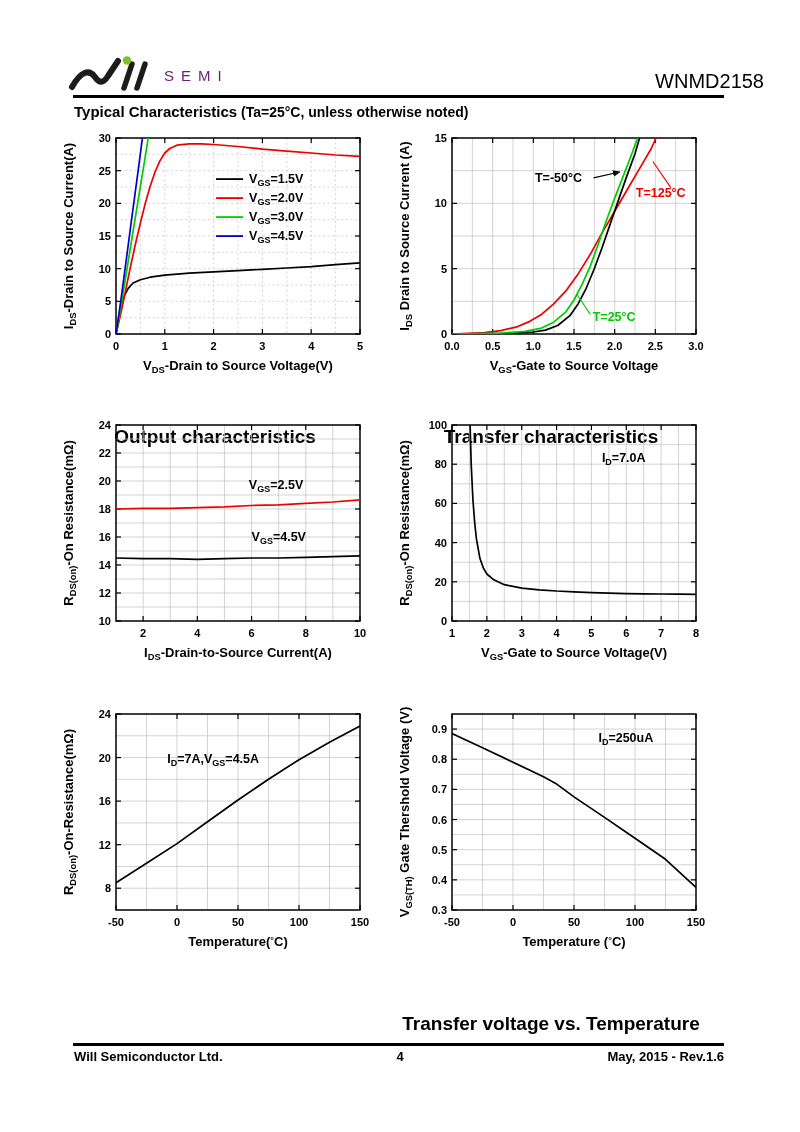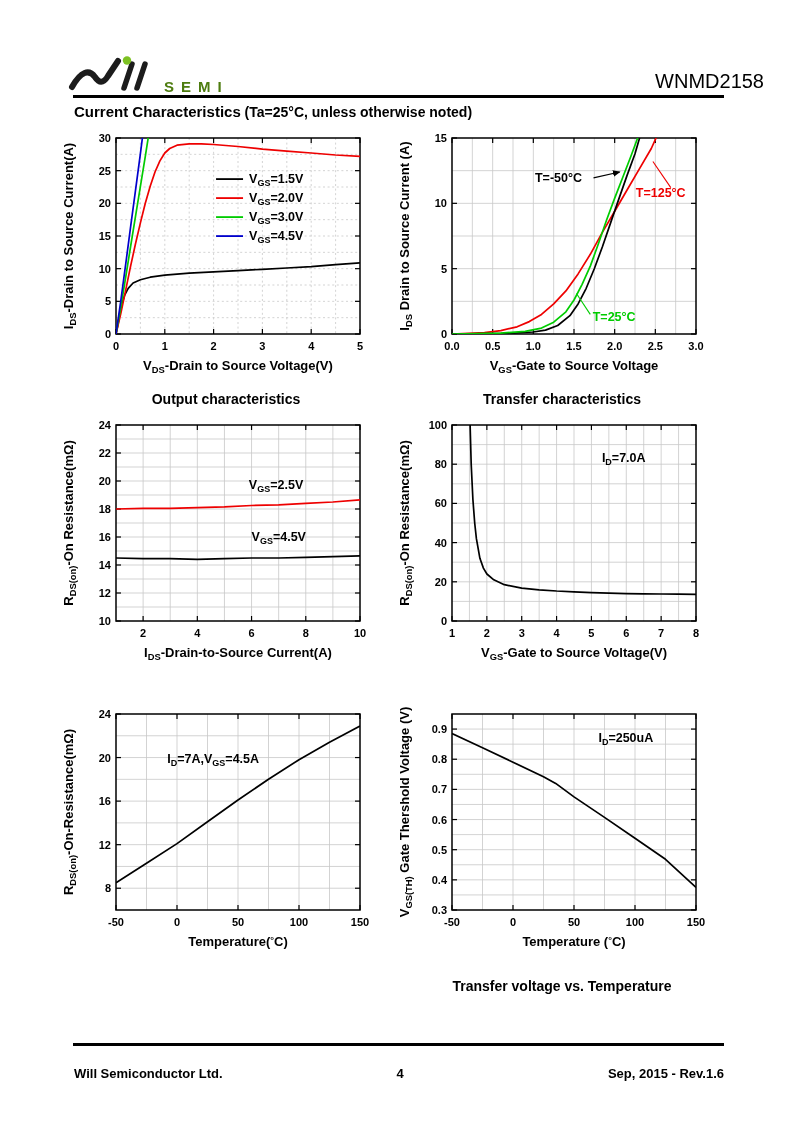--- a/index.html
+++ b/index.html
@@ -1,35 +1,35 @@
 <!DOCTYPE html>
 <html><head>
 <meta charset="utf-8">
 <style>
   html,body{margin:0;padding:0;background:#ffffff;}
   #page{position:relative;width:800px;height:1132px;background:#ffffff;
         font-family:"Liberation Sans", sans-serif;color:#000;overflow:hidden;}
   .abs{position:absolute;}
-  #brand-text{position:absolute;left:96px;top:22px;font-size:15px;font-weight:bold;
-              letter-spacing:7px;color:#4d7c0f;}
+  #brand-text{position:absolute;left:96px;top:11px;font-size:15px;font-weight:normal;
+              letter-spacing:7px;color:#701a75;}
   #part-number{position:absolute;top:70px;right:36px;font-size:20px;font-weight:normal;}
   #header-rule{position:absolute;left:73px;top:95px;width:651px;height:3px;background:#000;}
   #page-title{position:absolute;left:74px;top:103px;font-weight:bold;}
   #page-title .main{font-size:15px;}
   #page-title .note{font-size:14px;}
   .fig{position:absolute;width:310px;height:300px;}
   .fig svg{display:block;}
-  .cap{position:absolute;left:11px;width:310px;text-align:center;
-       font-size:14px;font-weight:bold;}
+  .cap{position:absolute;left:0;width:310px;text-align:center;
+       font-size:19px;font-weight:bold;margin-top:35px;}
   .row1 .cap{top:261px}.row2 .cap{top:266px}.row3 .cap{top:272px}
   #f1{left:60px;top:130px}#f2{left:396px;top:130px}
   #f3{left:60px;top:417px}#f4{left:396px;top:417px}
   #f5{left:60px;top:706px}#f6{left:396px;top:706px}
   #footer-rule{position:absolute;left:73px;top:1043px;width:651px;height:3px;background:#000;}
-  .footer-text{position:absolute;top:1049px;font-size:13px;font-weight:bold;margin-top:17px;}
+  .footer-text{position:absolute;top:1049px;font-size:13px;font-weight:bold;}
   #footer-company{left:74px;}
   #footer-page{left:0;width:800px;text-align:center;}
   #footer-daterev{right:76px;}
   svg text{font-family:"Liberation Sans", sans-serif;}
 </style>
 </head>
 <body>
 
 <div id="page">
 
@@ -39,21 +39,21 @@
       <line x1="56" y1="32" x2="64" y2="8" stroke="#1c1c1c" stroke-width="5.5" stroke-linecap="round"></line>
       <line x1="69" y1="32" x2="77" y2="8" stroke="#1c1c1c" stroke-width="5.5" stroke-linecap="round"></line>
       <circle cx="59" cy="4.5" r="4.2" fill="#7dc122"></circle>
     </svg>
     <span id="brand-text">SEMI</span>
   </div>
 
   <div id="part-number">WNMD2158</div>
   <div id="header-rule"></div>
 
-  <div id="page-title"><span class="main">Current Characteristics</span><span class="note"> (Ta=25°C, unless otherwise noted)</span></div>
+  <div id="page-title"><span class="main">Typical Characteristics</span><span class="note"> (Ta=25°C, unless otherwise noted)</span></div>
 
   <div class="fig row1" id="f1">
     <svg class="chart" width="310" height="250" viewBox="0 0 310 250">
         <defs>
           <clipPath id="cp0">
             <rect x="56" y="8" width="244" height="196"></rect>
           </clipPath>
           <marker id="ar0" markerWidth="8" markerHeight="8" refX="6" refY="3" orient="auto">
             <path d="M0,0 L7,3 L0,6 Z" fill="#000"></path>
           </marker>
@@ -515,15 +515,15 @@
           <polyline points="56.0,27.6 86.5,41.8 117.0,56.2 147.5,70.7 159.7,77.4 178.0,90.9 208.5,111.4 239.0,132.2 269.5,153.3 300.0,181.4" fill="none" stroke="#000000" stroke-width="1.7" stroke-linejoin="round"></polyline>
         </g>
         <text x="202.4" y="36.34461538461534" text-anchor="start" font-size="12.5" font-weight="700" fill="#000000"><tspan>I</tspan><tspan dy="3" font-size="9.0">D</tspan><tspan dy="-3">=250uA</tspan></text>
       </svg>
     <div class="cap">Transfer voltage vs. Temperature</div>
   </div>
 
   <div id="footer-rule"></div>
   <div class="footer-text" id="footer-company">Will Semiconductor Ltd.</div>
   <div class="footer-text" id="footer-page">4</div>
-  <div class="footer-text" id="footer-daterev">Sep, 2015 - Rev.1.6</div>
+  <div class="footer-text" id="footer-daterev">May, 2015 - Rev.1.6</div>
 
 </div>
 
 </body></html>

